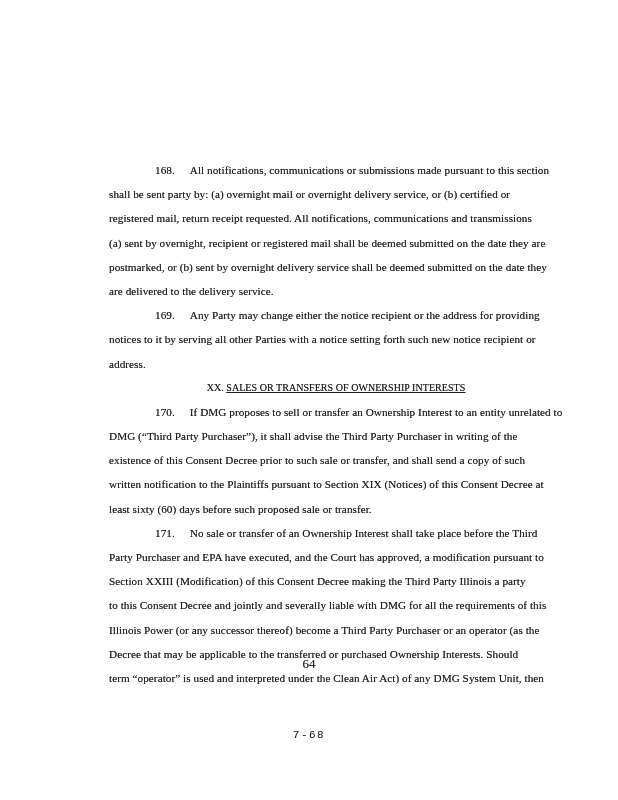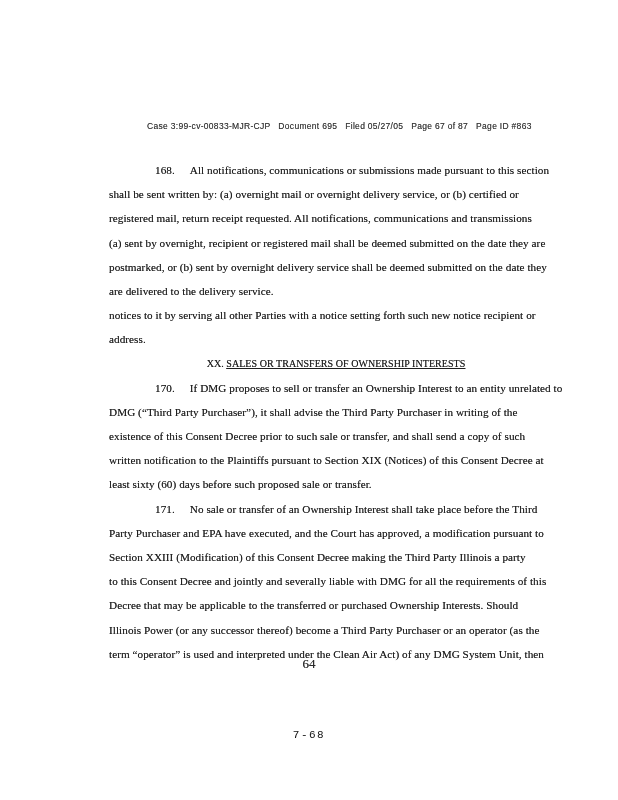--- a/index.html
+++ b/index.html
@@ -76,52 +76,52 @@
     font-family: "Liberation Mono", "DejaVu Sans Mono", monospace;
     font-size: 11px;
     letter-spacing: 1.5px;
     color: #111;
   }
 </style>
 </head>
 <body>
 
 <div class="page">
-  <div class="case-header">Case 3:99-cv-00833-MJR-CJP   Document 695   Filed 05/27/05   Page 67 of 87   Page ID #863</div>
 
   <div class="doc-body">
       <div class="block">
         <div class="line first"><span class="para-num">168.</span>All notifications, communications or submissions made pursuant to this section</div>
-        <div class="line">shall be sent written by: (a) overnight mail or overnight delivery service, or (b) certified or</div>
+        <div class="line">shall be sent party by: (a) overnight mail or overnight delivery service, or (b) certified or</div>
         <div class="line">registered mail, return receipt requested.  All notifications, communications and transmissions</div>
         <div class="line">(a) sent by overnight, recipient or registered mail shall be deemed submitted on the date they are</div>
         <div class="line">postmarked, or (b) sent by overnight delivery service shall be deemed submitted on the date they</div>
         <div class="line">are delivered to the delivery service.</div>
       </div>
       <div class="block">
+        <div class="line first"><span class="para-num">169.</span>Any Party may change either the notice recipient or the address for providing</div>
         <div class="line">notices to it by serving all other Parties with a notice setting forth such new notice recipient or</div>
         <div class="line">address.</div>
       </div>
       <div class="block">
         <div class="line heading"><span>XX. </span><span class="underline">SALES OR TRANSFERS OF OWNERSHIP INTERESTS</span></div>
       </div>
       <div class="block">
         <div class="line first"><span class="para-num">170.</span>If DMG proposes to sell or transfer an Ownership Interest to an entity unrelated to</div>
         <div class="line">DMG (“Third Party Purchaser”), it shall advise the Third Party Purchaser in writing of the</div>
         <div class="line">existence of this Consent Decree prior to such sale or transfer, and shall send a copy of such</div>
         <div class="line">written notification to the Plaintiffs pursuant to Section XIX (Notices) of this Consent Decree at</div>
         <div class="line">least sixty (60) days before such proposed sale or transfer.</div>
       </div>
       <div class="block">
         <div class="line first"><span class="para-num">171.</span>No sale or transfer of an Ownership Interest shall take place before the Third</div>
         <div class="line">Party Purchaser and EPA have executed, and the Court has approved, a modification pursuant to</div>
         <div class="line">Section XXIII (Modification) of this Consent Decree making the Third Party Illinois a party</div>
         <div class="line">to this Consent Decree and jointly and severally liable with DMG for all the requirements of this</div>
+        <div class="line">Illinois Power (or any successor thereof) become a Third Party Purchaser or an operator (as the</div>
         <div class="line">Decree that may be applicable to the transferred or purchased Ownership Interests.   Should</div>
-        <div class="line">Illinois Power (or any successor thereof) become a Third Party Purchaser or an operator (as the</div>
         <div class="line">term “operator” is used and interpreted under the Clean Air Act) of any DMG System Unit, then</div>
       </div>
     </div>
 
   <div class="page-number">64</div>
 
   <div class="scan-label">7-68</div>
 </div>
 
 </body></html>

